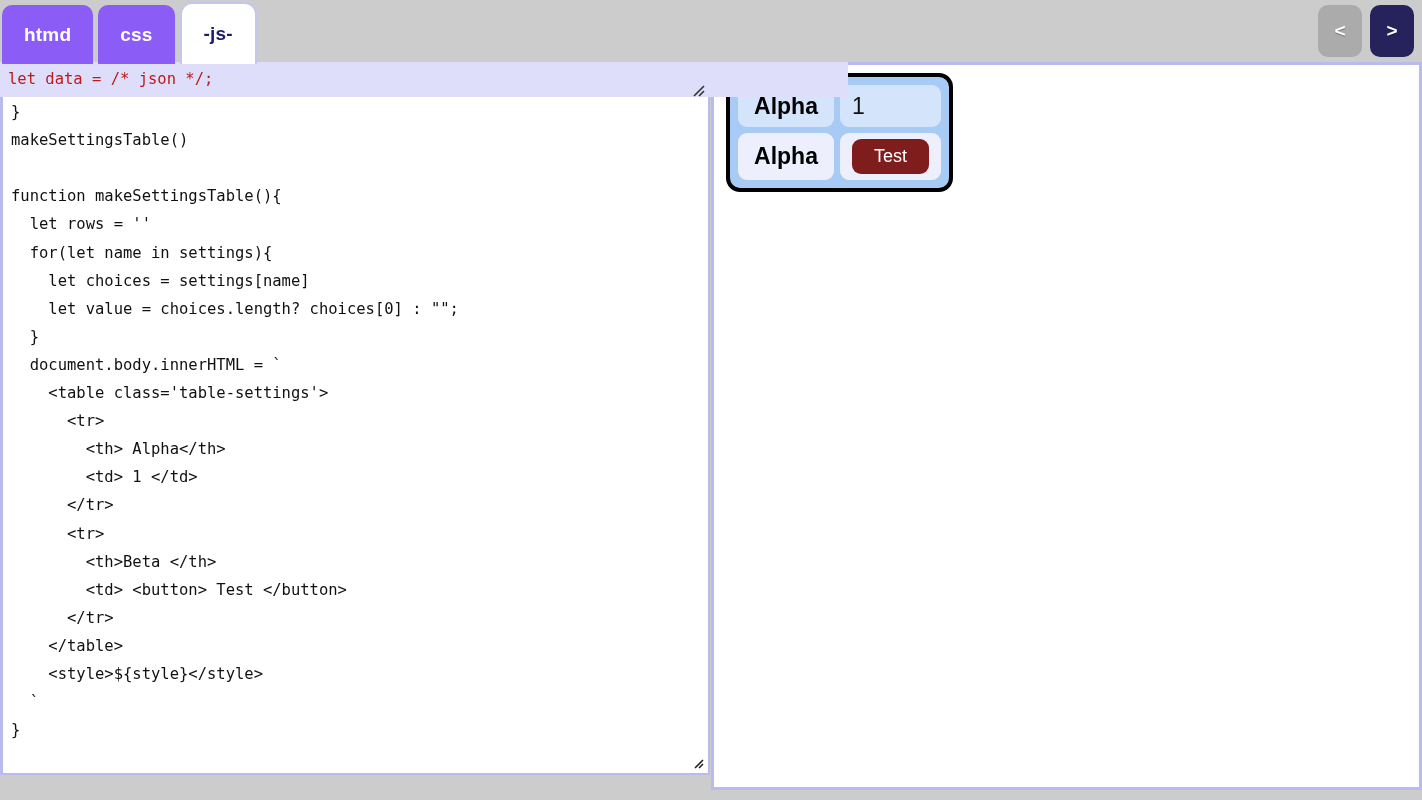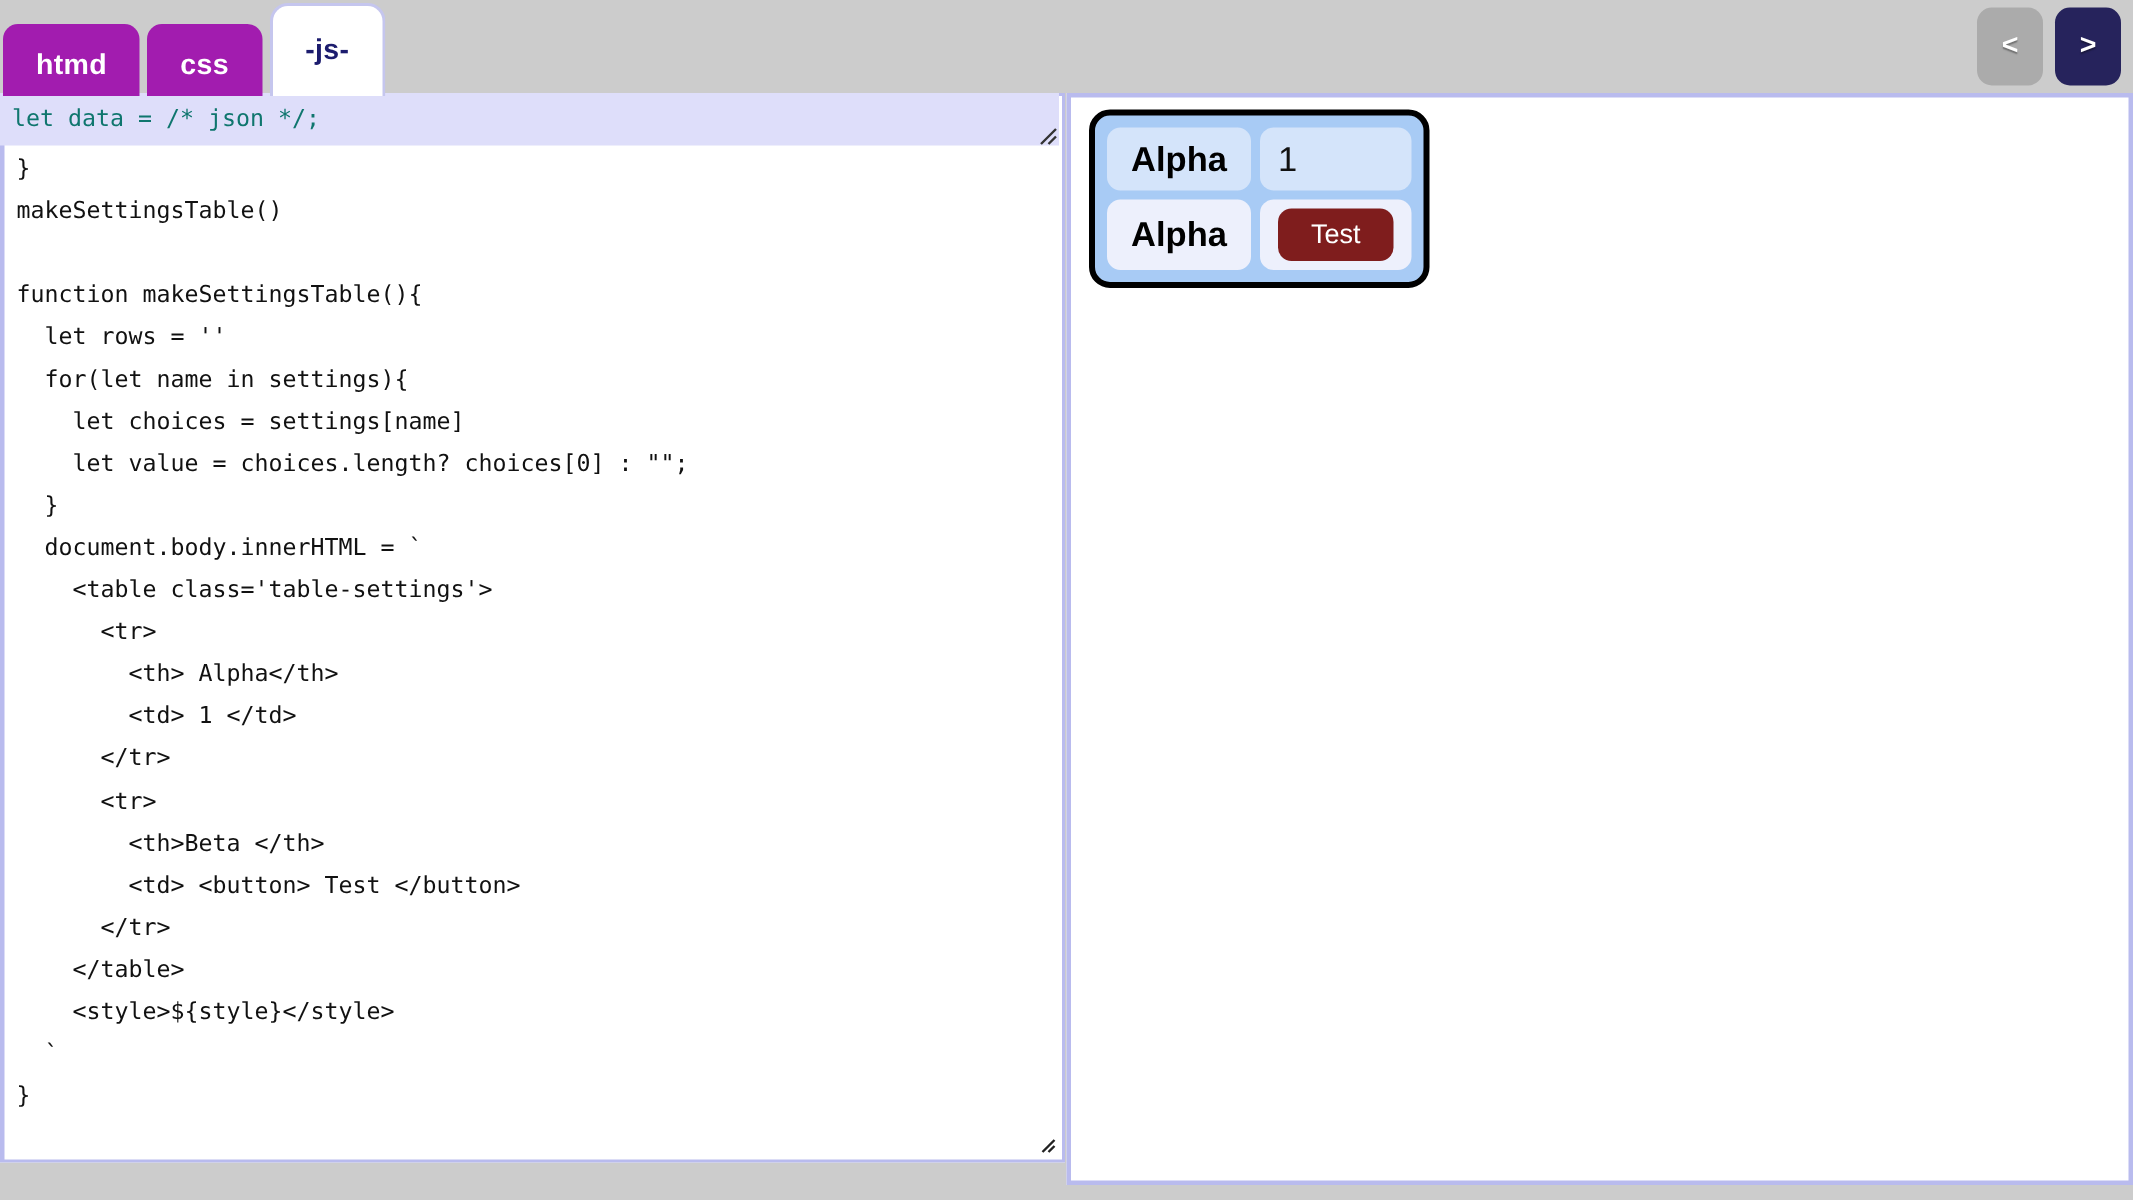--- a/index.html
+++ b/index.html
@@ -23,28 +23,28 @@
     position: absolute;
     left: 0; top: 0;
     height: 64px;
     display: flex;
     align-items: flex-end;
     gap: 5px;
     padding-left: 2px;
     z-index: 5;
   }
   .tab {
-    background: #a21caf;
+    background: #8b5cf6;
     color: #ffffff;
     font-weight: bold;
     font-size: 19px;
     border: none;
     border-radius: 10px 10px 0 0;
     padding: 0 22px;
-    height: 48px;
+    height: 59px;
     line-height: 56px;
     cursor: pointer;
     font-family: "Liberation Sans", sans-serif;
     letter-spacing: .2px;
     white-space: nowrap;
   }
   .tab.active {
     background: #ffffff;
     color: #1c1c6e;
     border: 2px solid #c5c6ee;
@@ -120,31 +120,31 @@
     width: 16px; height: 16px;
     pointer-events: none;
   }
   .grip svg { display: block; }
   .grip-editor { right: 3px; bottom: 3px; }
 
   
   .json-overlay {
     position: absolute;
     left: 0; top: 62px;
-    width: 706px;
+    width: 848px;
     height: 35px;
     background: #dedefa;
     border: none;
     outline: none;
     margin: 0;
     padding: 4px 8px 0 8px;
     font-family: "DejaVu Sans Mono", "Liberation Mono", monospace;
     font-size: 15.5px;
     line-height: 26px;
-    color: #0f766e;
+    color: #b91c1c;
     white-space: pre;
     overflow: hidden;
     resize: none;
     z-index: 4;
   }
   .grip-overlay { left: 690px; top: 82px; z-index: 5; position: absolute; }
 
   
   .preview-pane {
     position: absolute;

